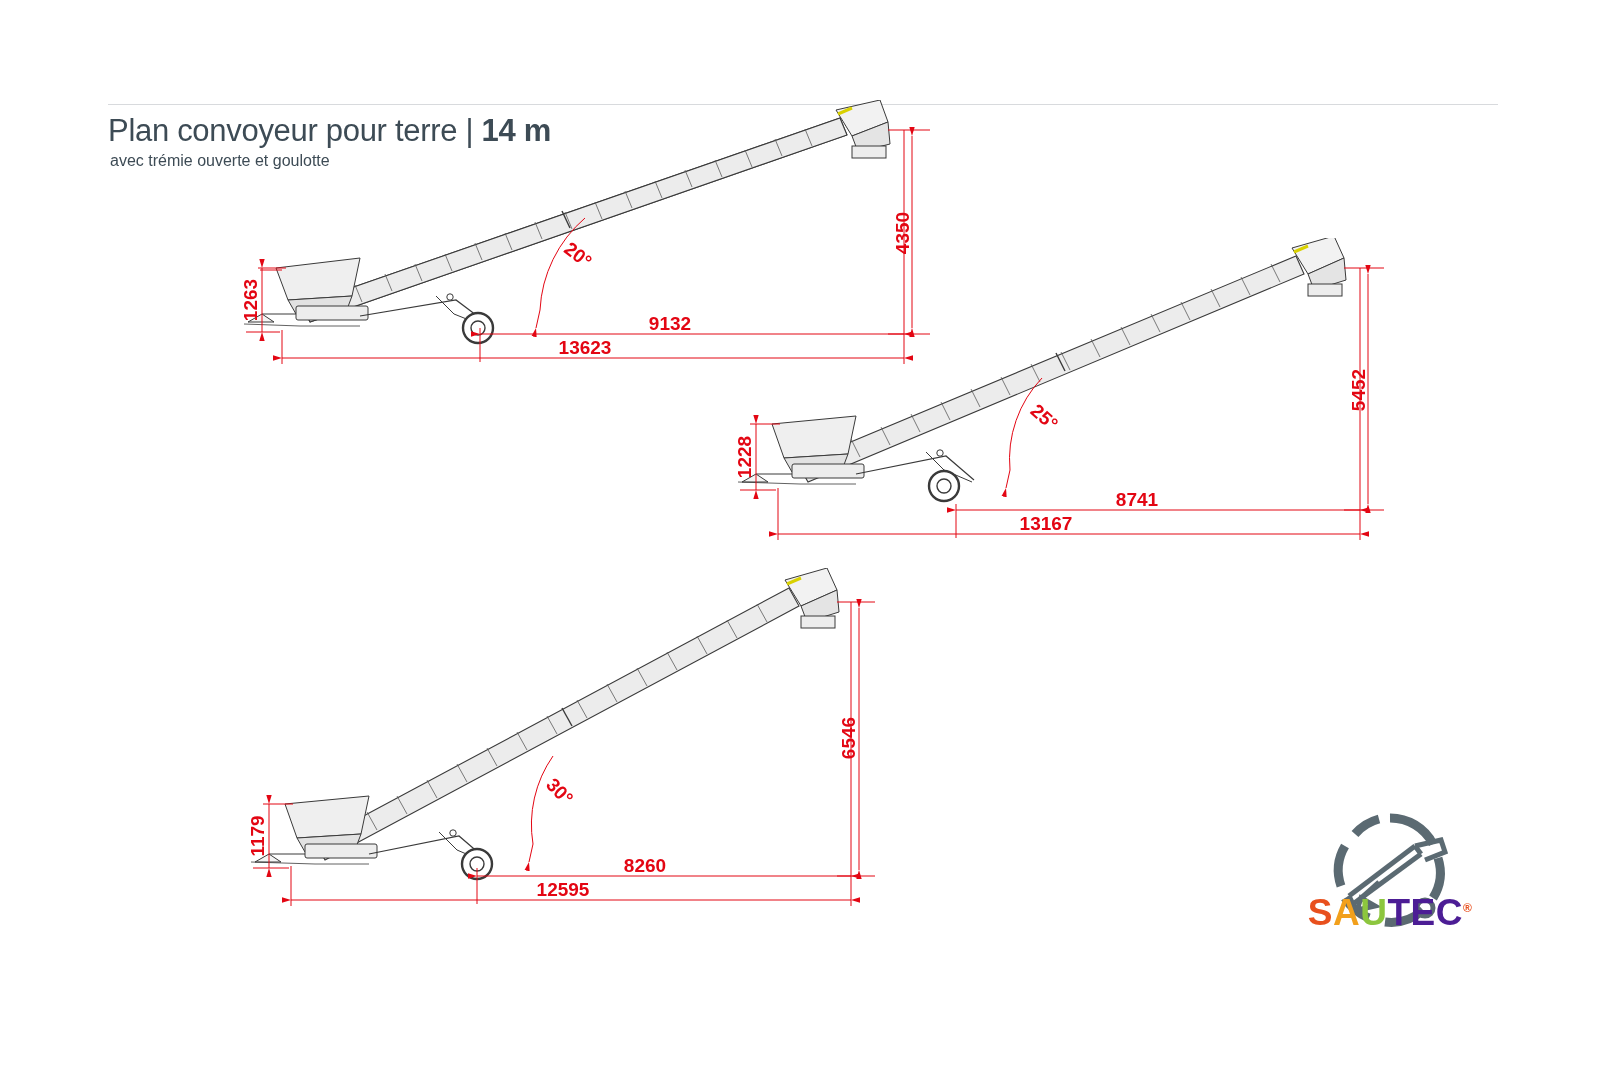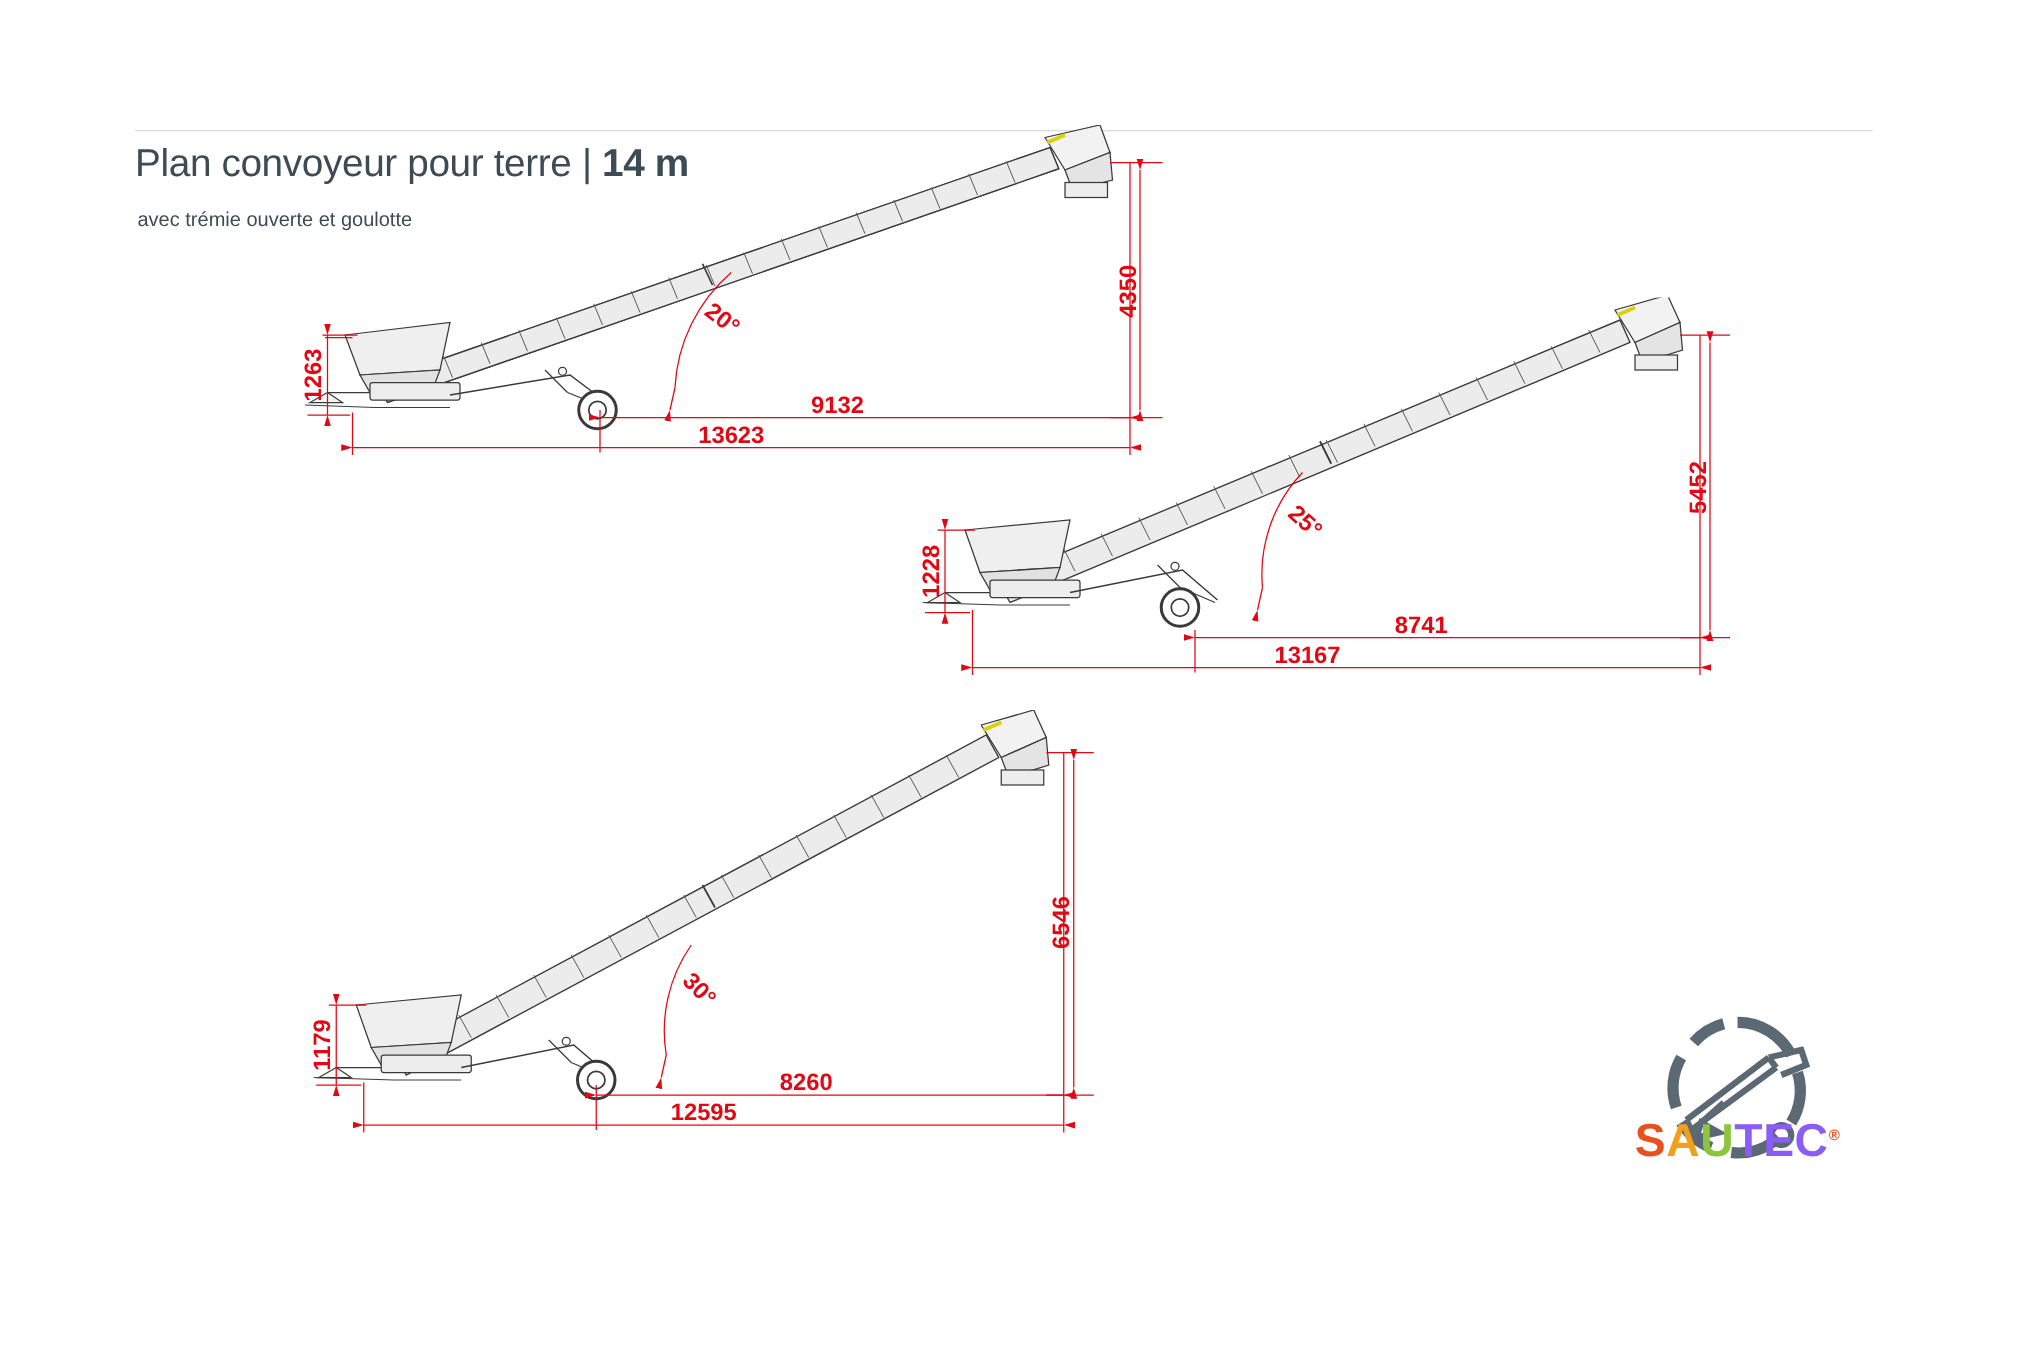--- a/index.html
+++ b/index.html
@@ -20,38 +20,38 @@
     position:absolute;left:0;top:8px;width:1390px;height:1px;background:#d8dadd;
   }
   .title{
     position:absolute;left:0;top:16px;
     font-size:31px;line-height:38px;color:#3d4b55;
     font-family:"Liberation Sans", sans-serif;
     letter-spacing:-0.3px;white-space:nowrap;
   }
   .title .bold{font-weight:bold;}
   .subtitle{
-    position:absolute;left:2px;top:72px;
+    position:absolute;left:2px;top:56px;
     font-size:16px;color:#3d4b55;white-space:nowrap;
   }
 
   
   .drawing{position:absolute;}
   .drawing svg{display:block;}
 
   
   .logo{position:absolute;left:1295px;top:800px;width:190px;height:150px;}
   .logo-word{
     position:absolute;left:0;top:92px;width:190px;text-align:center;
     font-size:37px;font-weight:bold;letter-spacing:0.5px;
   }
   .logo-word .s{color:#e8501e;}
   .logo-word .a{color:#f2a01c;}
   .logo-word .u{color:#8cc63e;}
-  .logo-word .rest{color:#8b5cf6;}
+  .logo-word .rest{color:#4c1d95;}
   .logo-reg{font-size:12px;vertical-align:super;color:#e8501e;}
 </style>
 </head>
 <body>
 
 <div class="sheet">
 
   <div class="header">
     <div class="header-rule"></div>
     <div class="title"><span>Plan convoyeur pour terre | </span><span class="bold">14 m</span></div>

